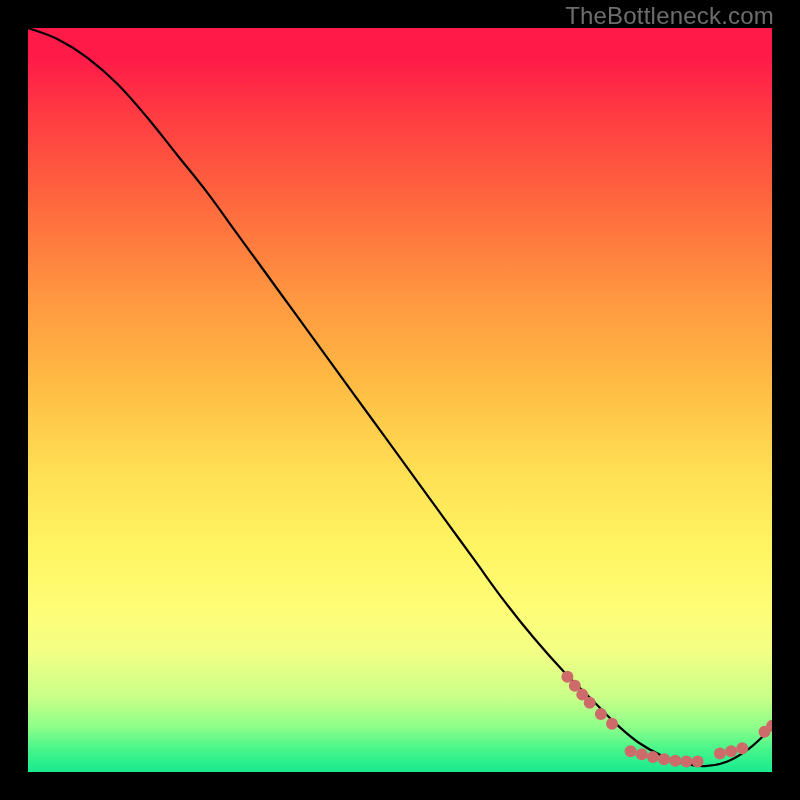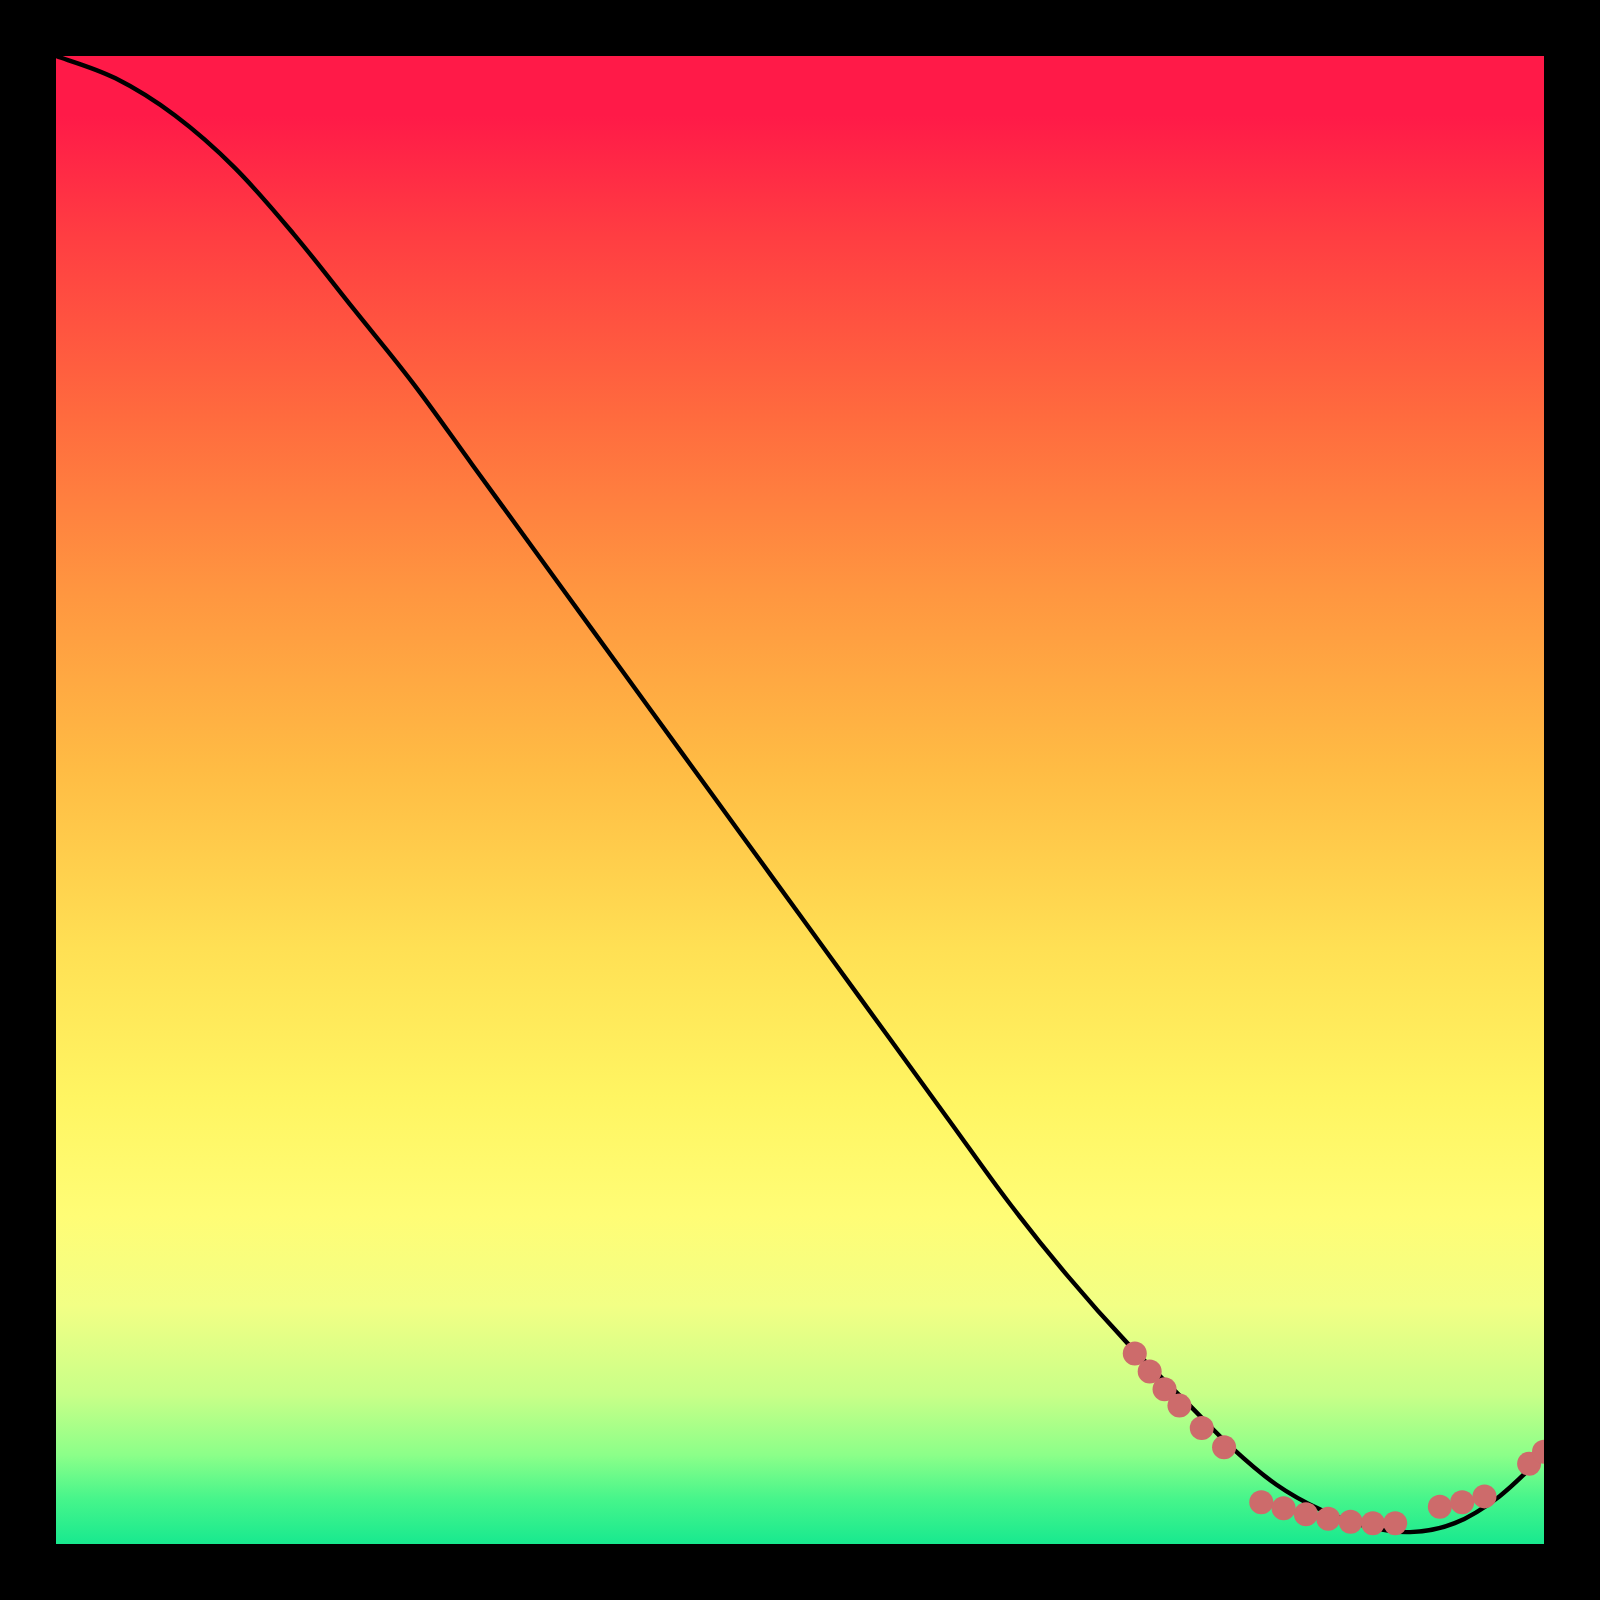--- a/index.html
+++ b/index.html
@@ -64,20 +64,21 @@
     top: 0;
     width: 100%;
     height: 100%;
     z-index: 2;
   }
 </style>
 </head>
 <body>
 
 <div class="frame">
+  <div class="watermark">TheBottleneck.com</div>
   <div class="plot">
     <div class="gradient"></div>
     <svg class="svg-layer" viewBox="0 0 744 744" preserveAspectRatio="none">
       <path id="curve-path" fill="none" stroke="#000000" stroke-width="2.2" stroke-linecap="round" stroke-linejoin="round" d="M 0.00 0.00 C 5.36 2.01, 19.05 5.80, 29.76 11.16 C 40.47 16.52, 48.81 21.72, 59.52 29.76 C 70.23 37.80, 78.57 45.09, 89.28 55.80 C 99.99 66.51, 108.33 76.56, 119.04 89.28 C 129.75 102.00, 138.09 113.09, 148.80 126.48 C 159.51 139.87, 167.85 149.62, 178.56 163.68 C 189.27 177.74, 197.61 189.87, 208.32 204.60 C 219.03 219.33, 227.37 230.79, 238.08 245.52 C 248.79 260.25, 257.13 271.71, 267.84 286.44 C 278.55 301.17, 286.89 312.63, 297.60 327.36 C 308.31 342.09, 316.65 353.55, 327.36 368.28 C 338.07 383.01, 346.41 394.47, 357.12 409.20 C 367.83 423.93, 376.17 435.39, 386.88 450.12 C 397.59 464.85, 405.93 476.31, 416.64 491.04 C 427.35 505.77, 435.69 517.23, 446.40 531.96 C 457.11 546.69, 465.45 558.82, 476.16 572.88 C 486.87 586.94, 495.21 597.36, 505.92 610.08 C 516.63 622.80, 524.97 632.18, 535.68 643.56 C 546.39 654.94, 556.07 663.95, 565.44 673.32 C 574.81 682.69, 579.72 688.27, 587.76 695.64 C 595.80 703.01, 602.04 708.62, 610.08 714.24 C 618.12 719.86, 624.36 723.14, 632.40 726.89 C 640.44 730.64, 646.68 733.06, 654.72 735.07 C 662.76 737.08, 669.00 738.32, 677.04 738.05 C 685.08 737.78, 691.32 736.80, 699.36 733.58 C 707.40 730.37, 713.64 726.35, 721.68 720.19 C 729.72 714.03, 739.98 703.11, 744.00 699.36"></path>
       <g id="markers">
           <circle cx="539.40" cy="648.77" r="6" fill="#cd6b6b"></circle>
           <circle cx="546.84" cy="657.70" r="6" fill="#cd6b6b"></circle>
           <circle cx="554.28" cy="666.62" r="6" fill="#cd6b6b"></circle>
           <circle cx="561.72" cy="674.81" r="6" fill="#cd6b6b"></circle>
           <circle cx="572.88" cy="685.97" r="6" fill="#cd6b6b"></circle>

